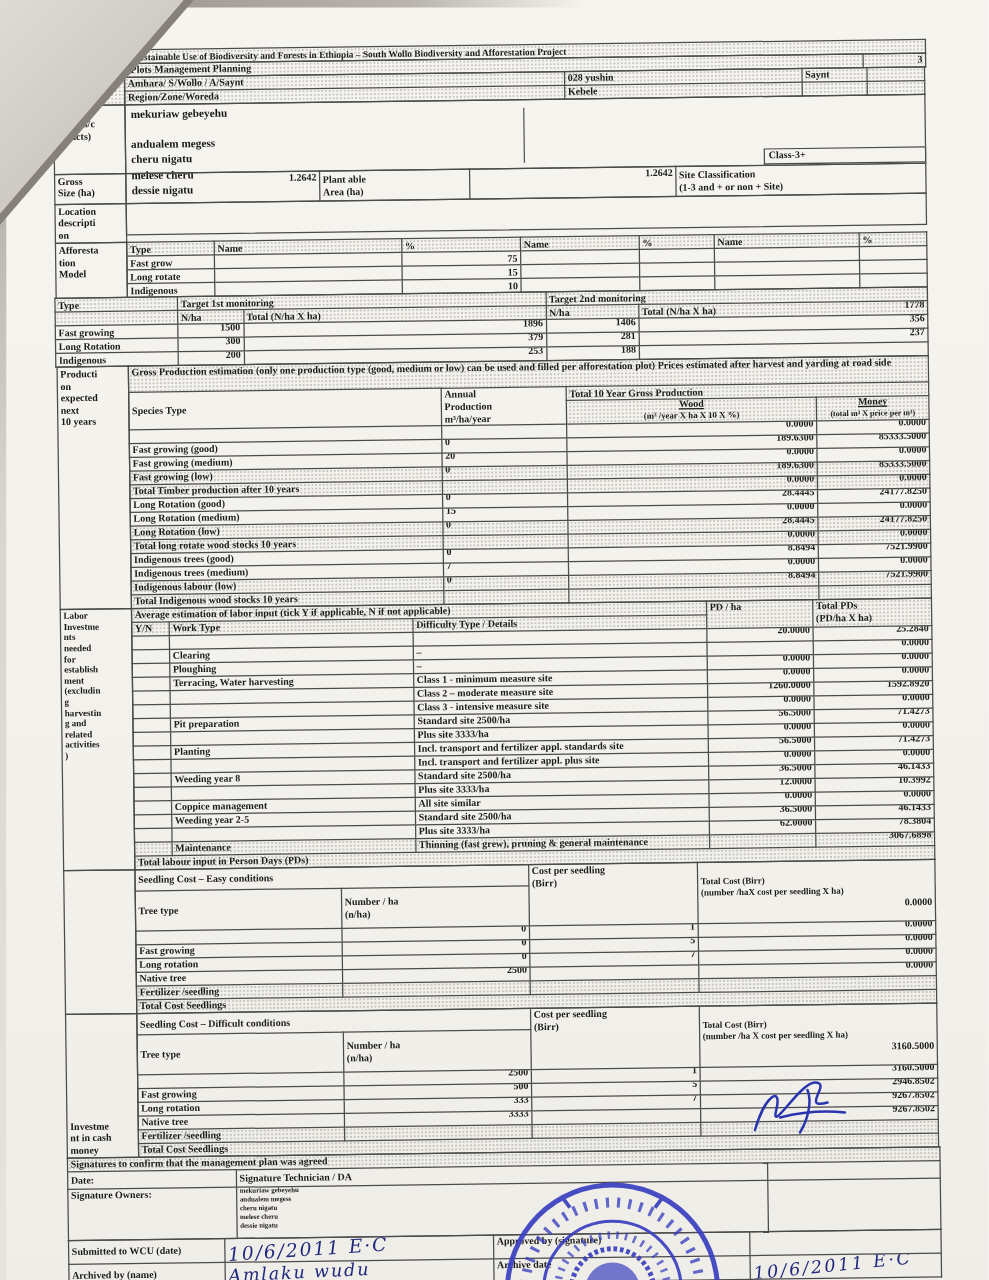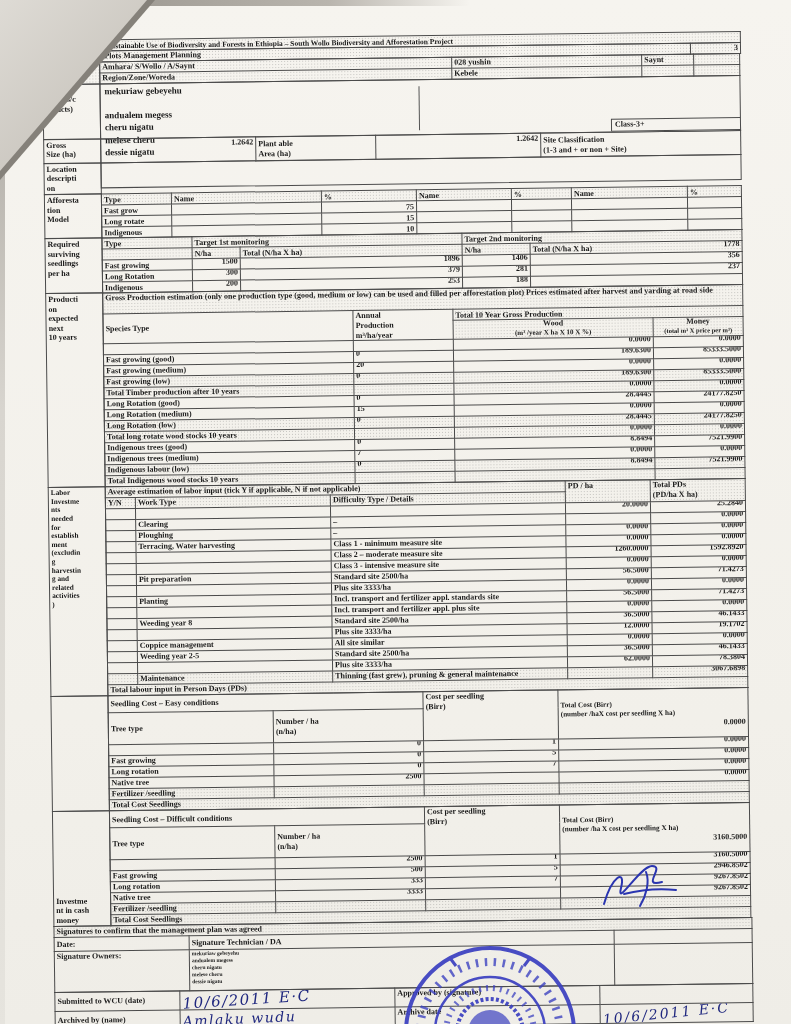--- a/index.html
+++ b/index.html
@@ -30,21 +30,21 @@
   .content{flex:1 1 auto;margin-left:-1px;min-width:0;position:relative;}
   .num{text-align:right;}
   .ctr{text-align:center;}
   .wrap{white-space:normal;}
   .pre{white-space:pre-line;}
   .cv{display:inline-block;max-width:100%;}
   .lift .cv{transform:translateY(-3px);}
   .fr{float:right;transform:translateY(-3px);}
   .dots{background-image:radial-gradient(circle,rgba(95,95,95,.30) .6px,transparent .95px);
         background-size:3px 3px;}
-  .u{text-align:center;}
+  .u{text-decoration:underline;text-align:center;}
   .tiny{font-size:5.5px;line-height:1.25;}
   .box{border:1px solid #4b4b4b;box-sizing:border-box;}
   .owners-box{height:56px;padding:1px 4px;font-size:9px;line-height:1.35;white-space:pre-line;position:relative;}
   .loc-box{height:26px;}
   .class3{position:absolute;right:0;top:-13px;width:130px;height:13px;border:1px solid #4b4b4b;
         background:#f5f3ee;font-size:8px;padding:0 3px;box-sizing:border-box;z-index:2;}
   .stray{position:absolute;left:318px;top:6px;width:1px;height:44px;background:#555;}
   .hand{font-style:italic;color:#20287f;font-weight:normal;font-family:"DejaVu Serif",serif;
         display:inline-block;letter-spacing:1.5px;}
   .hand.big{font-size:15px;transform:rotate(-3deg);}
@@ -220,24 +220,20 @@
                 <td class=""><span class="cv"></span></td>
                 <td class=""><span class="cv"></span></td>
                 <td class=""><span class="cv"></span></td>
               </tr>
             </tbody>
         </table>
       </div>
     </div>
 
     <div class="sec">
-      <div class="rail">Required
-surviving
-seedlings
-per ha</div>
       <div class="content">
         <table>
           <colgroup>
               <col style="width:90px">
               <col style="width:48px">
               <col style="width:222px">
               <col style="width:68px">
               <col style="width:212px">
             </colgroup>
           <tbody>
@@ -517,21 +513,21 @@
                 <td class=""><span class="cv">Weeding year 8</span></td>
                 <td class=""><span class="cv">Standard site 2500/ha</span></td>
                 <td class="num lift"><span class="cv">36.5000</span></td>
                 <td class="num lift"><span class="cv">46.1433</span></td>
               </tr>
               <tr>
                 <td class=""><span class="cv"></span></td>
                 <td class=""><span class="cv"></span></td>
                 <td class=""><span class="cv">Plus site 3333/ha</span></td>
                 <td class="num lift"><span class="cv">12.0000</span></td>
-                <td class="num lift"><span class="cv">19.1702</span></td>
+                <td class="num lift"><span class="cv">10.3992</span></td>
               </tr>
               <tr>
                 <td class=""><span class="cv"></span></td>
                 <td class=""><span class="cv">Coppice management</span></td>
                 <td class=""><span class="cv">All site similar</span></td>
                 <td class="num lift"><span class="cv">0.0000</span></td>
                 <td class="num lift"><span class="cv">0.0000</span></td>
               </tr>
               <tr>
                 <td class=""><span class="cv"></span></td>

